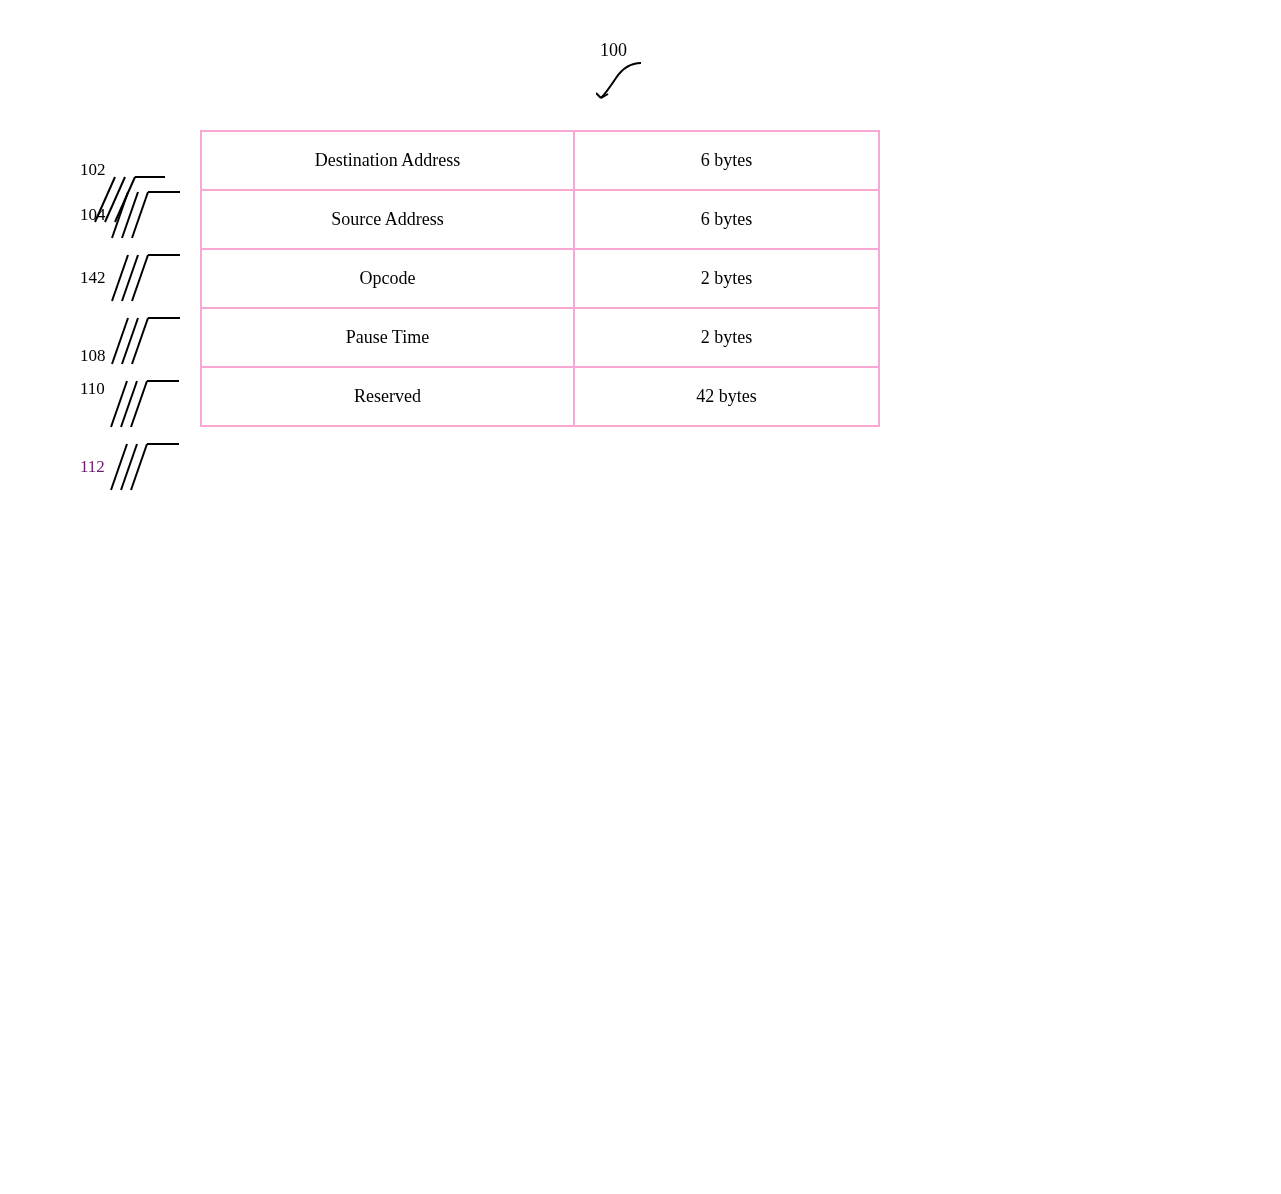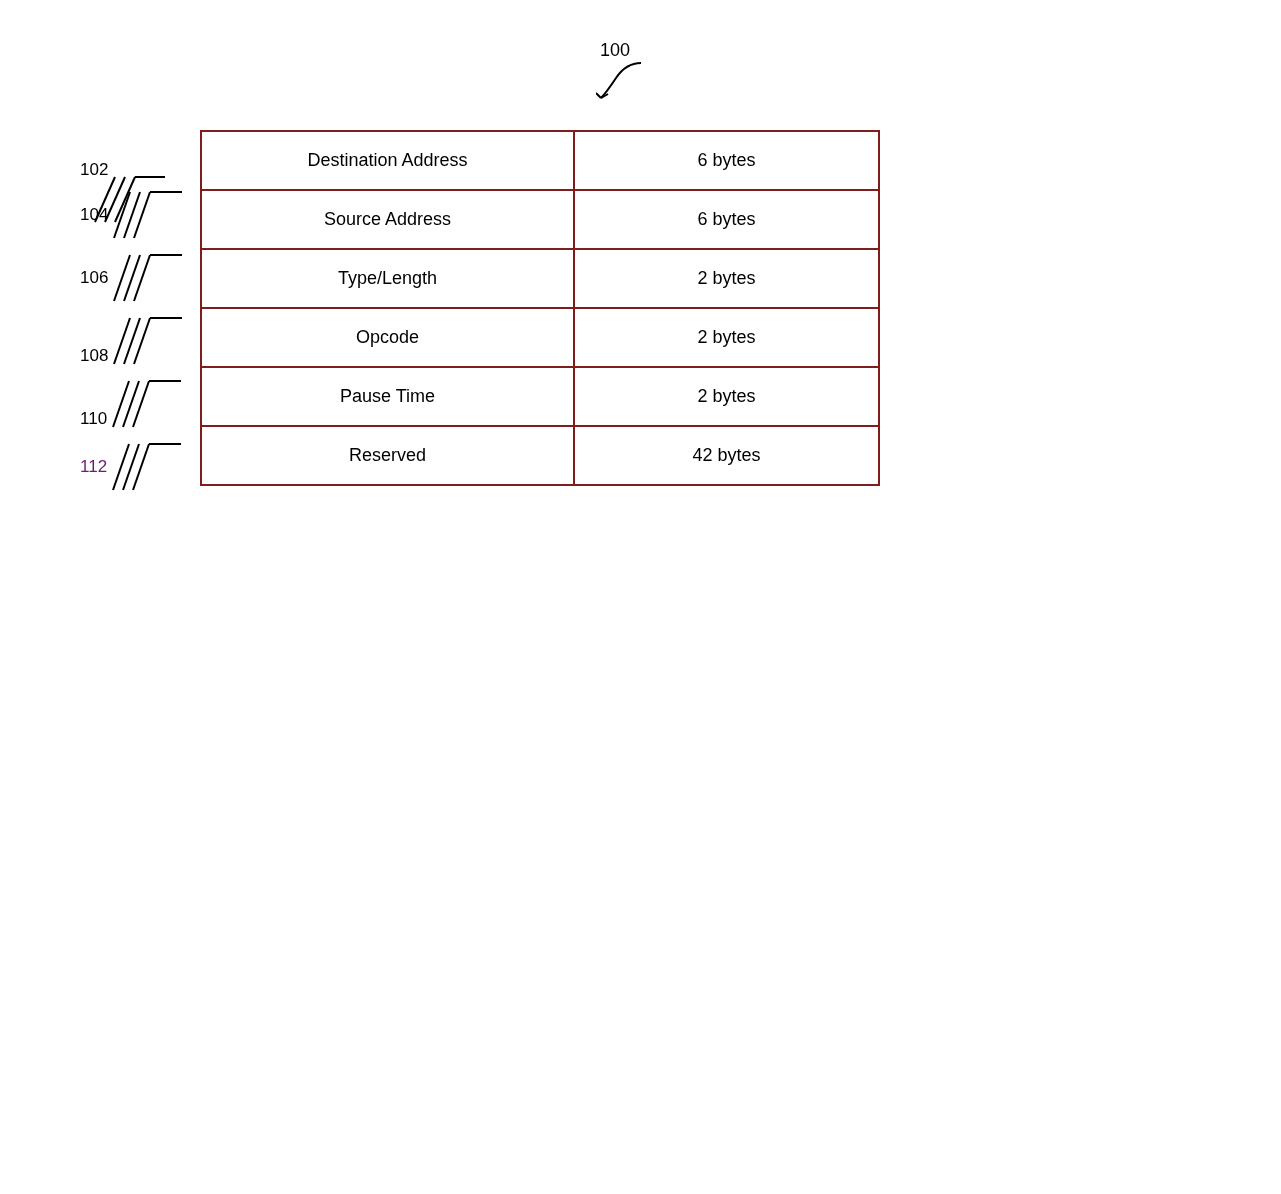--- a/index.html
+++ b/index.html
@@ -15,20 +15,21 @@
       height: 1194px;
       position: relative;
       overflow: hidden;
     }
 
     .page-container {
       width: 1281px;
       height: 1194px;
       position: relative;
       background: #ffffff;
+      font-family: Liberation Serif, serif;
     }
 
     
     .fig-ref-100 {
       position: absolute;
       top: 40px;
       left: 600px;
       font-size: 18px;
       font-weight: normal;
       color: #000;
@@ -47,21 +48,21 @@
     }
 
     
     .packet-table {
       margin-left: 120px;
       border-collapse: collapse;
       width: 680px;
     }
 
     .packet-table td {
-      border: 2px solid #7f1d1d;
+      border: 2px solid #f9a8d4;
       padding: 18px 16px;
       font-size: 18px;
       color: #000;
       text-align: center;
     }
 
     .packet-table td.field-name {
       width: 55%;
       text-align: center;
     }
@@ -118,24 +119,20 @@
       <tbody id="table-body">
       <tr>
             <td class="field-name">Destination Address</td>
             <td class="field-size">6 bytes</td>
           </tr>
           <tr>
             <td class="field-name">Source Address</td>
             <td class="field-size">6 bytes</td>
           </tr>
           <tr>
-            <td class="field-name">Type/Length</td>
-            <td class="field-size">2 bytes</td>
-          </tr>
-          <tr>
             <td class="field-name">Opcode</td>
             <td class="field-size">2 bytes</td>
           </tr>
           <tr>
             <td class="field-name">Pause Time</td>
             <td class="field-size">2 bytes</td>
           </tr>
           <tr>
             <td class="field-name">Reserved</td>
             <td class="field-size">42 bytes</td>
@@ -147,38 +144,38 @@
         <div style="position: absolute; top: 0px; left: 0px; display: flex; align-items: center;">
           <span style="font-size: 17px; color: rgb(0, 0, 0); margin-right: 4px;">104</span>
           <svg width="70" height="50" viewBox="0 0 70 50">
             <line x1="2" y1="48" x2="18" y2="2" stroke="#000" stroke-width="2"></line>
             <line x1="12" y1="48" x2="28" y2="2" stroke="#000" stroke-width="2"></line>
             <line x1="22" y1="48" x2="38" y2="2" stroke="#000" stroke-width="2"></line>
             <line x1="38" y1="2" x2="70" y2="2" stroke="#000" stroke-width="2"></line>
           </svg>
         </div>
         <div style="position: absolute; top: 63px; left: 0px; display: flex; align-items: center;">
-          <span style="font-size: 17px; color: rgb(0, 0, 0); margin-right: 4px;">106</span>
+          <span style="font-size: 17px; color: rgb(0, 0, 0); margin-right: 4px;">142</span>
           <svg width="70" height="50" viewBox="0 0 70 50">
             <line x1="2" y1="48" x2="18" y2="2" stroke="#000" stroke-width="2"></line>
             <line x1="12" y1="48" x2="28" y2="2" stroke="#000" stroke-width="2"></line>
             <line x1="22" y1="48" x2="38" y2="2" stroke="#000" stroke-width="2"></line>
             <line x1="38" y1="2" x2="70" y2="2" stroke="#000" stroke-width="2"></line>
           </svg>
         </div>
         <div style="position: absolute; top: 126px; left: 0px; display: flex; align-items: flex-end;">
           <span style="font-size: 17px; color: rgb(0, 0, 0); margin-right: 4px;">108</span>
           <svg width="70" height="50" viewBox="0 0 70 50">
             <line x1="2" y1="48" x2="18" y2="2" stroke="#000" stroke-width="2"></line>
             <line x1="12" y1="48" x2="28" y2="2" stroke="#000" stroke-width="2"></line>
             <line x1="22" y1="48" x2="38" y2="2" stroke="#000" stroke-width="2"></line>
             <line x1="38" y1="2" x2="70" y2="2" stroke="#000" stroke-width="2"></line>
           </svg>
         </div>
-        <div style="position: absolute; top: 189px; left: 0px; display: flex; align-items: flex-end;">
+        <div style="position: absolute; top: 189px; left: 0px; display: flex; align-items: flex-start;">
           <span style="font-size: 17px; color: rgb(0, 0, 0); margin-right: 4px;">110</span>
           <svg width="70" height="50" viewBox="0 0 70 50">
             <line x1="2" y1="48" x2="18" y2="2" stroke="#000" stroke-width="2"></line>
             <line x1="12" y1="48" x2="28" y2="2" stroke="#000" stroke-width="2"></line>
             <line x1="22" y1="48" x2="38" y2="2" stroke="#000" stroke-width="2"></line>
             <line x1="38" y1="2" x2="70" y2="2" stroke="#000" stroke-width="2"></line>
           </svg>
         </div>
         <div style="position: absolute; top: 252px; left: 0px; display: flex; align-items: center;">
           <span style="font-size: 17px; color: #701a75; margin-right: 4px;">112</span>

